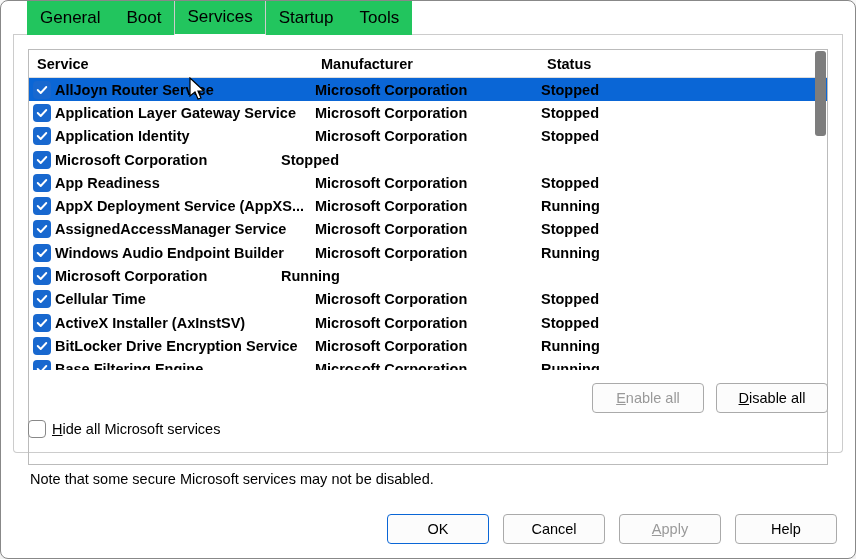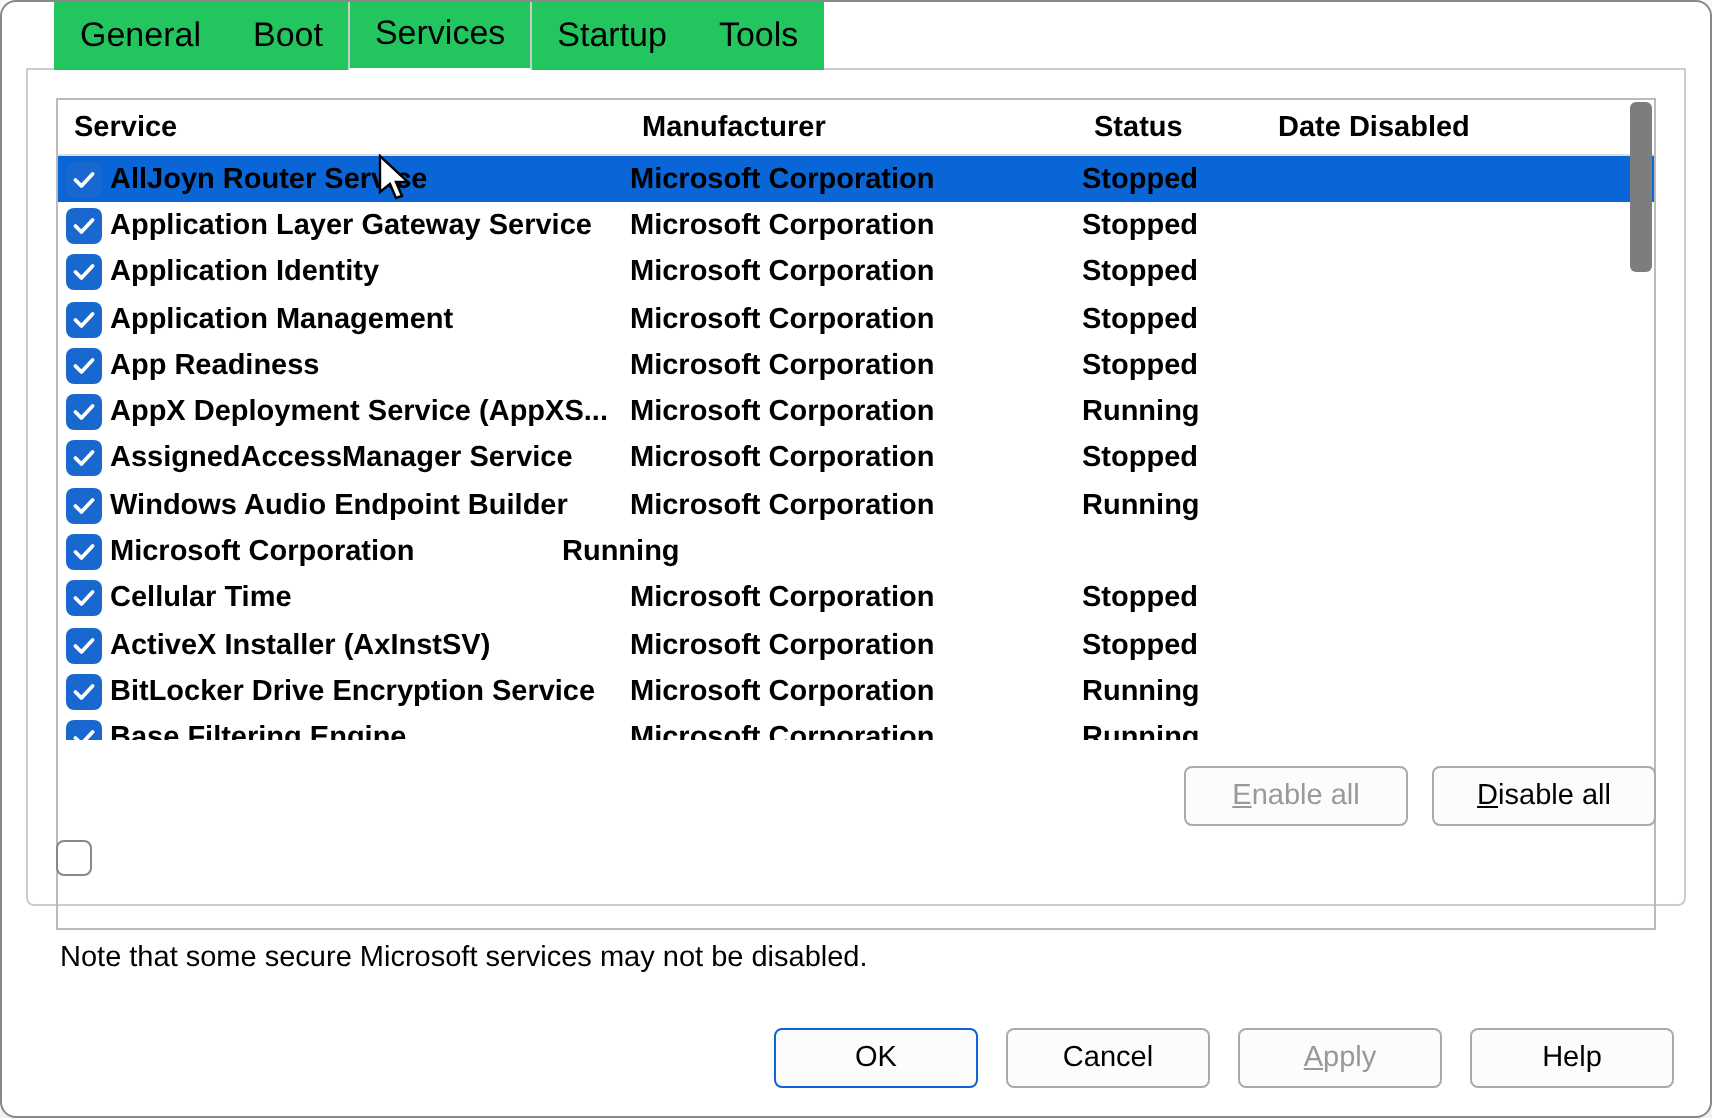--- a/index.html
+++ b/index.html
@@ -166,21 +166,20 @@
     <div class="tab">Startup</div>
     <div class="tab">Tools</div>
   </div>
 
   <div class="tab-body">
     <div class="table-wrap">
       <div class="thead">
         <div class="th th-svc">Service</div>
         <div class="th th-man">Manufacturer</div>
         <div class="th th-stat">Status</div>
-        <div class="th th-date">Date Disabled</div>
       </div>
       <div class="tbody" id="tbody">
           <div class="row sel">
             <span class="chk">
               <svg viewBox="0 0 14 14">
                 <path d="M2 7 L5.5 10.5 L12 3.5" stroke="#fff" stroke-width="2.2" fill="none" stroke-linecap="round" stroke-linejoin="round"></path>
               </svg>
             </span>
             <span class="cell-svc">AllJoyn Router Service</span>
             <span class="cell-man">Microsoft Corporation</span>
@@ -208,21 +207,20 @@
             <span class="cell-man">Microsoft Corporation</span>
             <span class="cell-stat">Stopped</span>
             <span class="cell-date"></span>
           </div>
           <div class="row">
             <span class="chk">
               <svg viewBox="0 0 14 14">
                 <path d="M2 7 L5.5 10.5 L12 3.5" stroke="#fff" stroke-width="2.2" fill="none" stroke-linecap="round" stroke-linejoin="round"></path>
               </svg>
             </span>
-            <span class="cell-svc">Application Management</span>
             <span class="cell-man">Microsoft Corporation</span>
             <span class="cell-stat">Stopped</span>
             <span class="cell-date"></span>
           </div>
           <div class="row">
             <span class="chk">
               <svg viewBox="0 0 14 14">
                 <path d="M2 7 L5.5 10.5 L12 3.5" stroke="#fff" stroke-width="2.2" fill="none" stroke-linecap="round" stroke-linejoin="round"></path>
               </svg>
             </span>
@@ -330,20 +328,21 @@
           <span>nable all</span>
         </button>
       <button class="btn">
           <span style="text-decoration-line:underline;">D</span>
           <span>isable all</span>
         </button>
     </div>
 
     <label class="hide-ms">
       <span class="box"></span>
+      <span><span style="text-decoration:underline">H</span>ide all Microsoft services</span>
     </label>
   </div>
 
   <div class="dialog-buttons">
     <button class="btn primary">OK</button>
     <button class="btn">Cancel</button>
     <button class="btn disabled">
         <span style="text-decoration:underline">A</span>
         <span>pply</span>
       </button>

